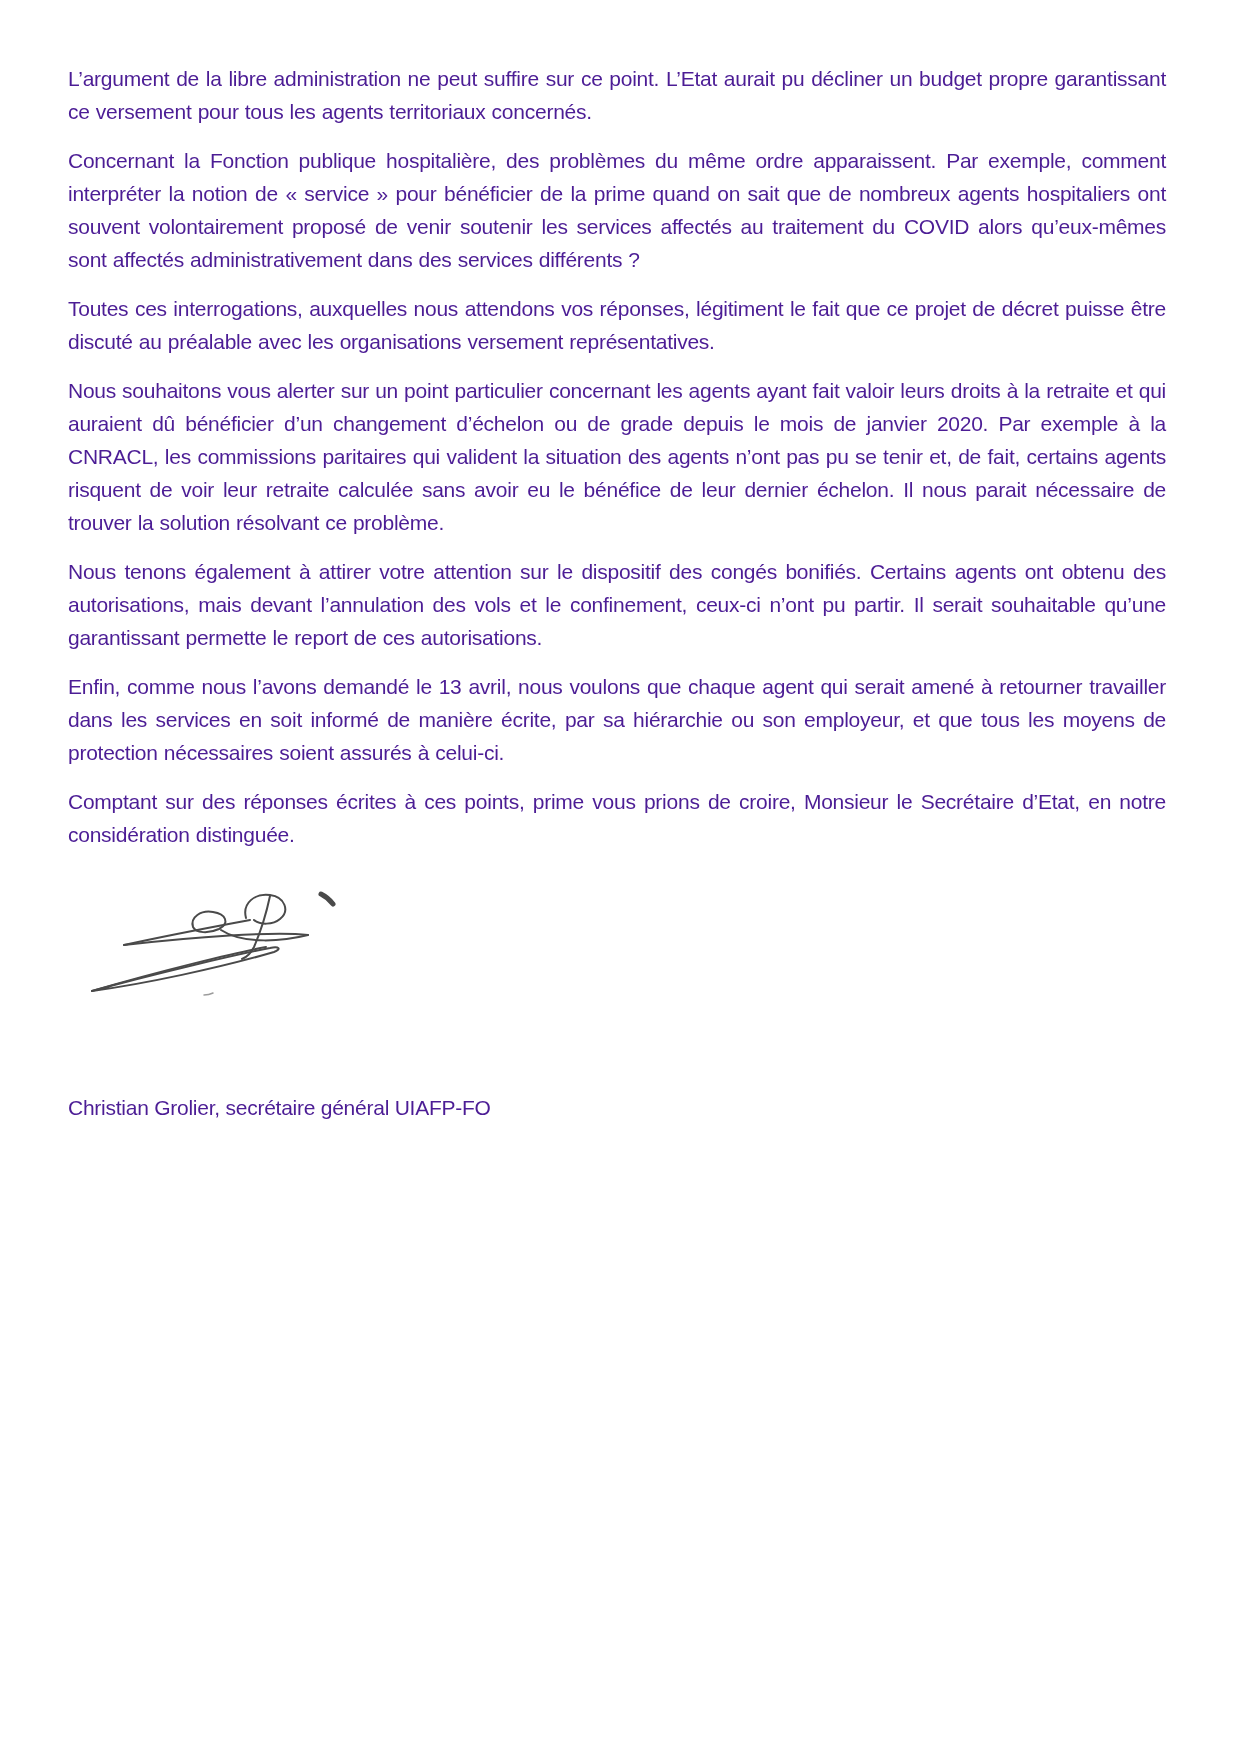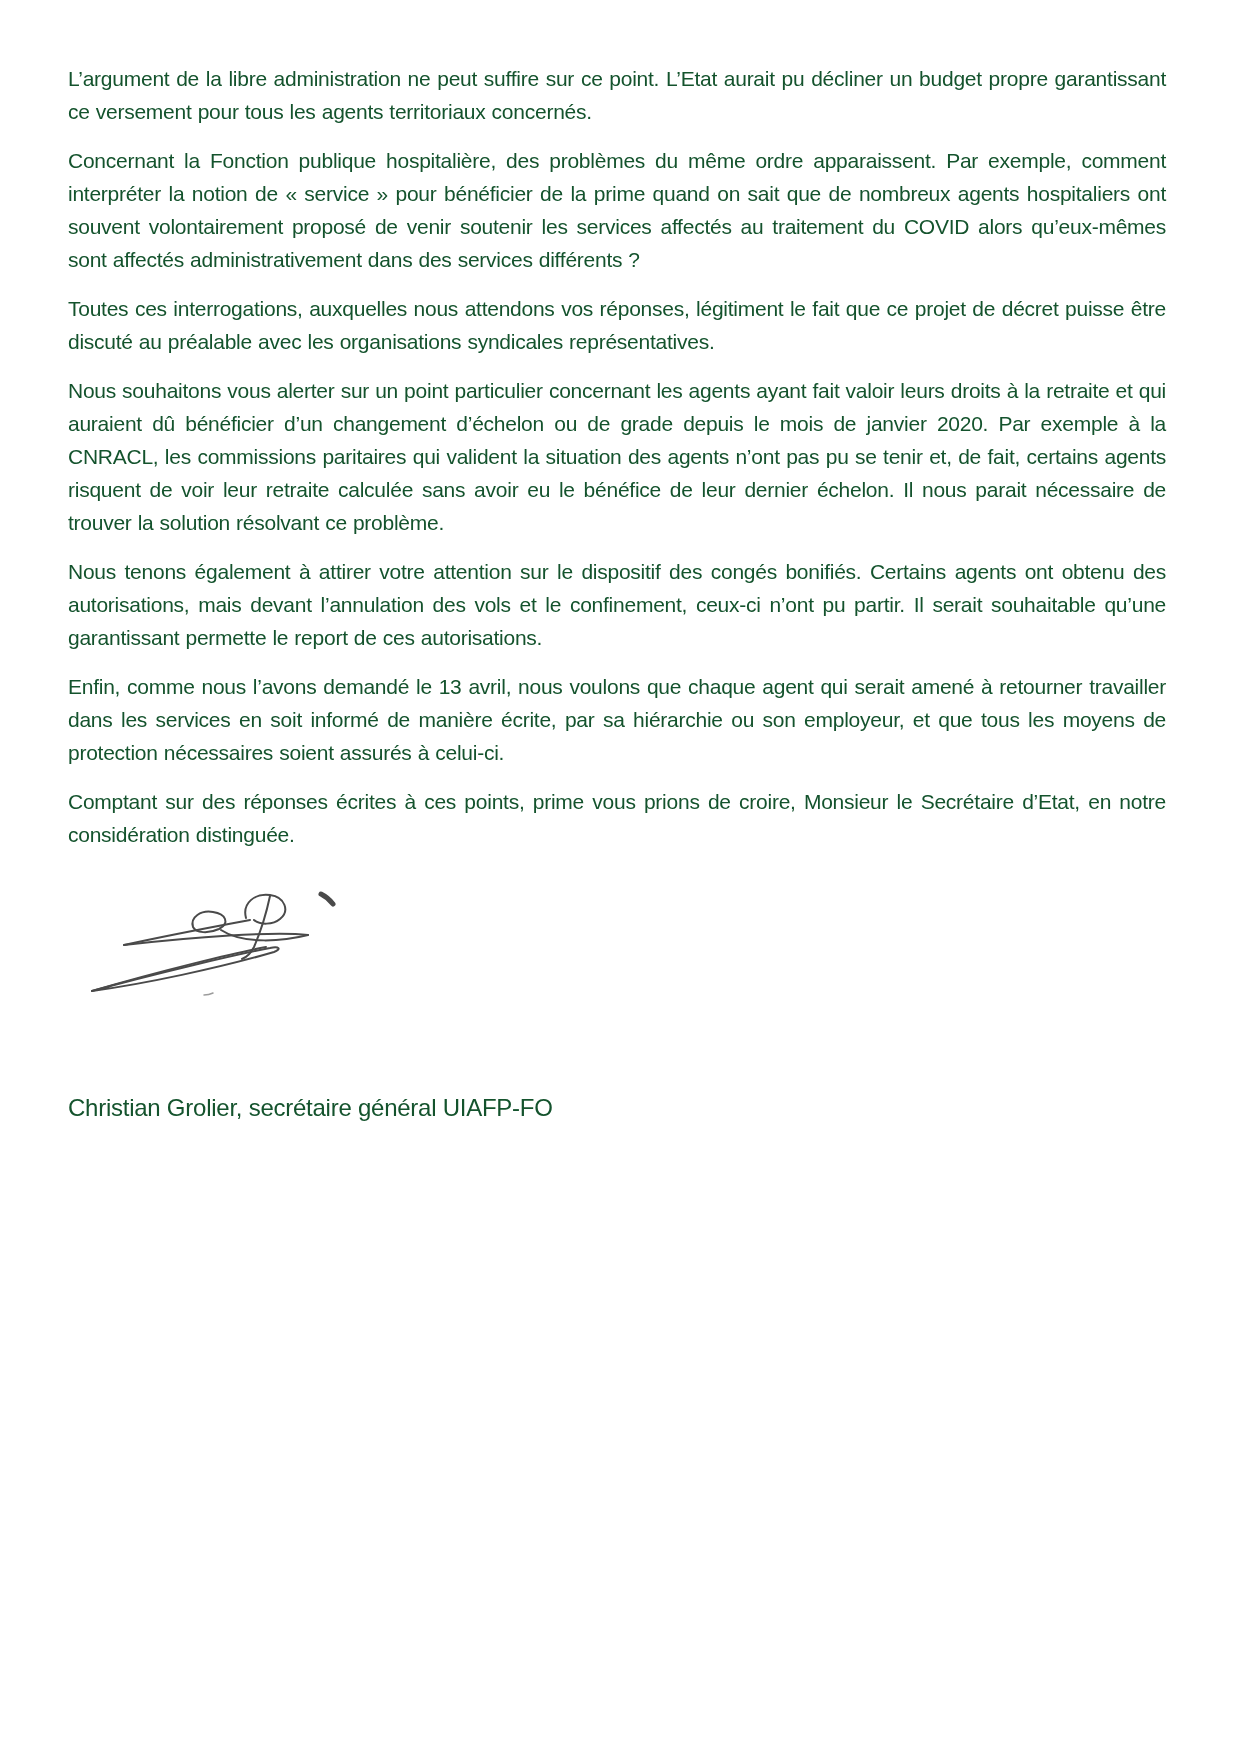--- a/index.html
+++ b/index.html
@@ -9,21 +9,21 @@
   }
   .page {
     position: relative;
     width: 1240px;
     height: 1688px;
     margin: 0 auto;
     background: #ffffff;
     box-sizing: border-box;
     padding: 62px 74px 0 68px;
     font-family: "Liberation Sans", sans-serif;
-    color: #14532d;
+    color: #4c1d95;
     overflow: hidden;
   }
   .para {
     font-size: 21px;
     line-height: 33px;
     text-align: justify;
     margin: 0 0 16px 0;
     letter-spacing: -0.25px;
     word-spacing: 0.5px;
   }
@@ -31,35 +31,35 @@
     margin: 38px 0 0 16px;
     width: 260px;
     height: 110px;
   }
   .signature-wrap svg {
     display: block;
     width: 260px;
     height: 110px;
   }
   .signoff {
-    font-size: 24px;
+    font-size: 21px;
     line-height: 33px;
     letter-spacing: -0.25px;
     margin: 92px 0 0 0;
     text-align: left;
   }
 </style>
 </head>
 <body>
 
 <div class="page">
 
   <p class="para">L’argument de la libre administration ne peut suffire sur ce point. L’Etat aurait pu décliner un budget propre garantissant ce versement pour tous les agents territoriaux concernés.</p>
   <p class="para">Concernant la Fonction publique hospitalière, des problèmes du même ordre apparaissent. Par exemple, comment interpréter la notion de « service » pour bénéficier de la prime quand on sait que de nombreux agents hospitaliers ont souvent volontairement proposé de venir soutenir les services affectés au traitement du COVID alors qu’eux-mêmes sont affectés administrativement dans des services différents ?</p>
-  <p class="para">Toutes ces interrogations, auxquelles nous attendons vos réponses, légitiment le fait que ce projet de décret puisse être discuté au préalable avec les organisations syndicales représentatives.</p>
+  <p class="para">Toutes ces interrogations, auxquelles nous attendons vos réponses, légitiment le fait que ce projet de décret puisse être discuté au préalable avec les organisations versement représentatives.</p>
   <p class="para">Nous souhaitons vous alerter sur un point particulier concernant les agents ayant fait valoir leurs droits à la retraite et qui auraient dû bénéficier d’un changement d’échelon ou de grade depuis le mois de janvier 2020. Par exemple à la CNRACL, les commissions paritaires qui valident la situation des agents n’ont pas pu se tenir et, de fait, certains agents risquent de voir leur retraite calculée sans avoir eu le bénéfice de leur dernier échelon. Il nous parait nécessaire de trouver la solution résolvant ce problème.</p>
   <p class="para">Nous tenons également à attirer votre attention sur le dispositif des congés bonifiés. Certains agents ont obtenu des autorisations, mais devant l’annulation des vols et le confinement, ceux-ci n’ont pu partir. Il serait souhaitable qu’une garantissant permette le report de ces autorisations.</p>
   <p class="para">Enfin, comme nous l’avons demandé le 13 avril, nous voulons que chaque agent qui serait amené à retourner travailler dans les services en soit informé de manière écrite, par sa hiérarchie ou son employeur, et que tous les moyens de protection nécessaires soient assurés à celui-ci.</p>
   <p class="para">Comptant sur des réponses écrites à ces points, prime vous prions de croire, Monsieur le Secrétaire d’Etat, en notre considération distinguée.</p>
 
   <div class="signature-wrap">
     <svg viewBox="0 0 260 110" xmlns="http://www.w3.org/2000/svg">
       <g fill="none" stroke="#4a4a4a" stroke-width="2" stroke-linecap="round" stroke-linejoin="round">
 
         <path d="M237 5 C 241 7 246 11 249 15" stroke-width="5"></path>

